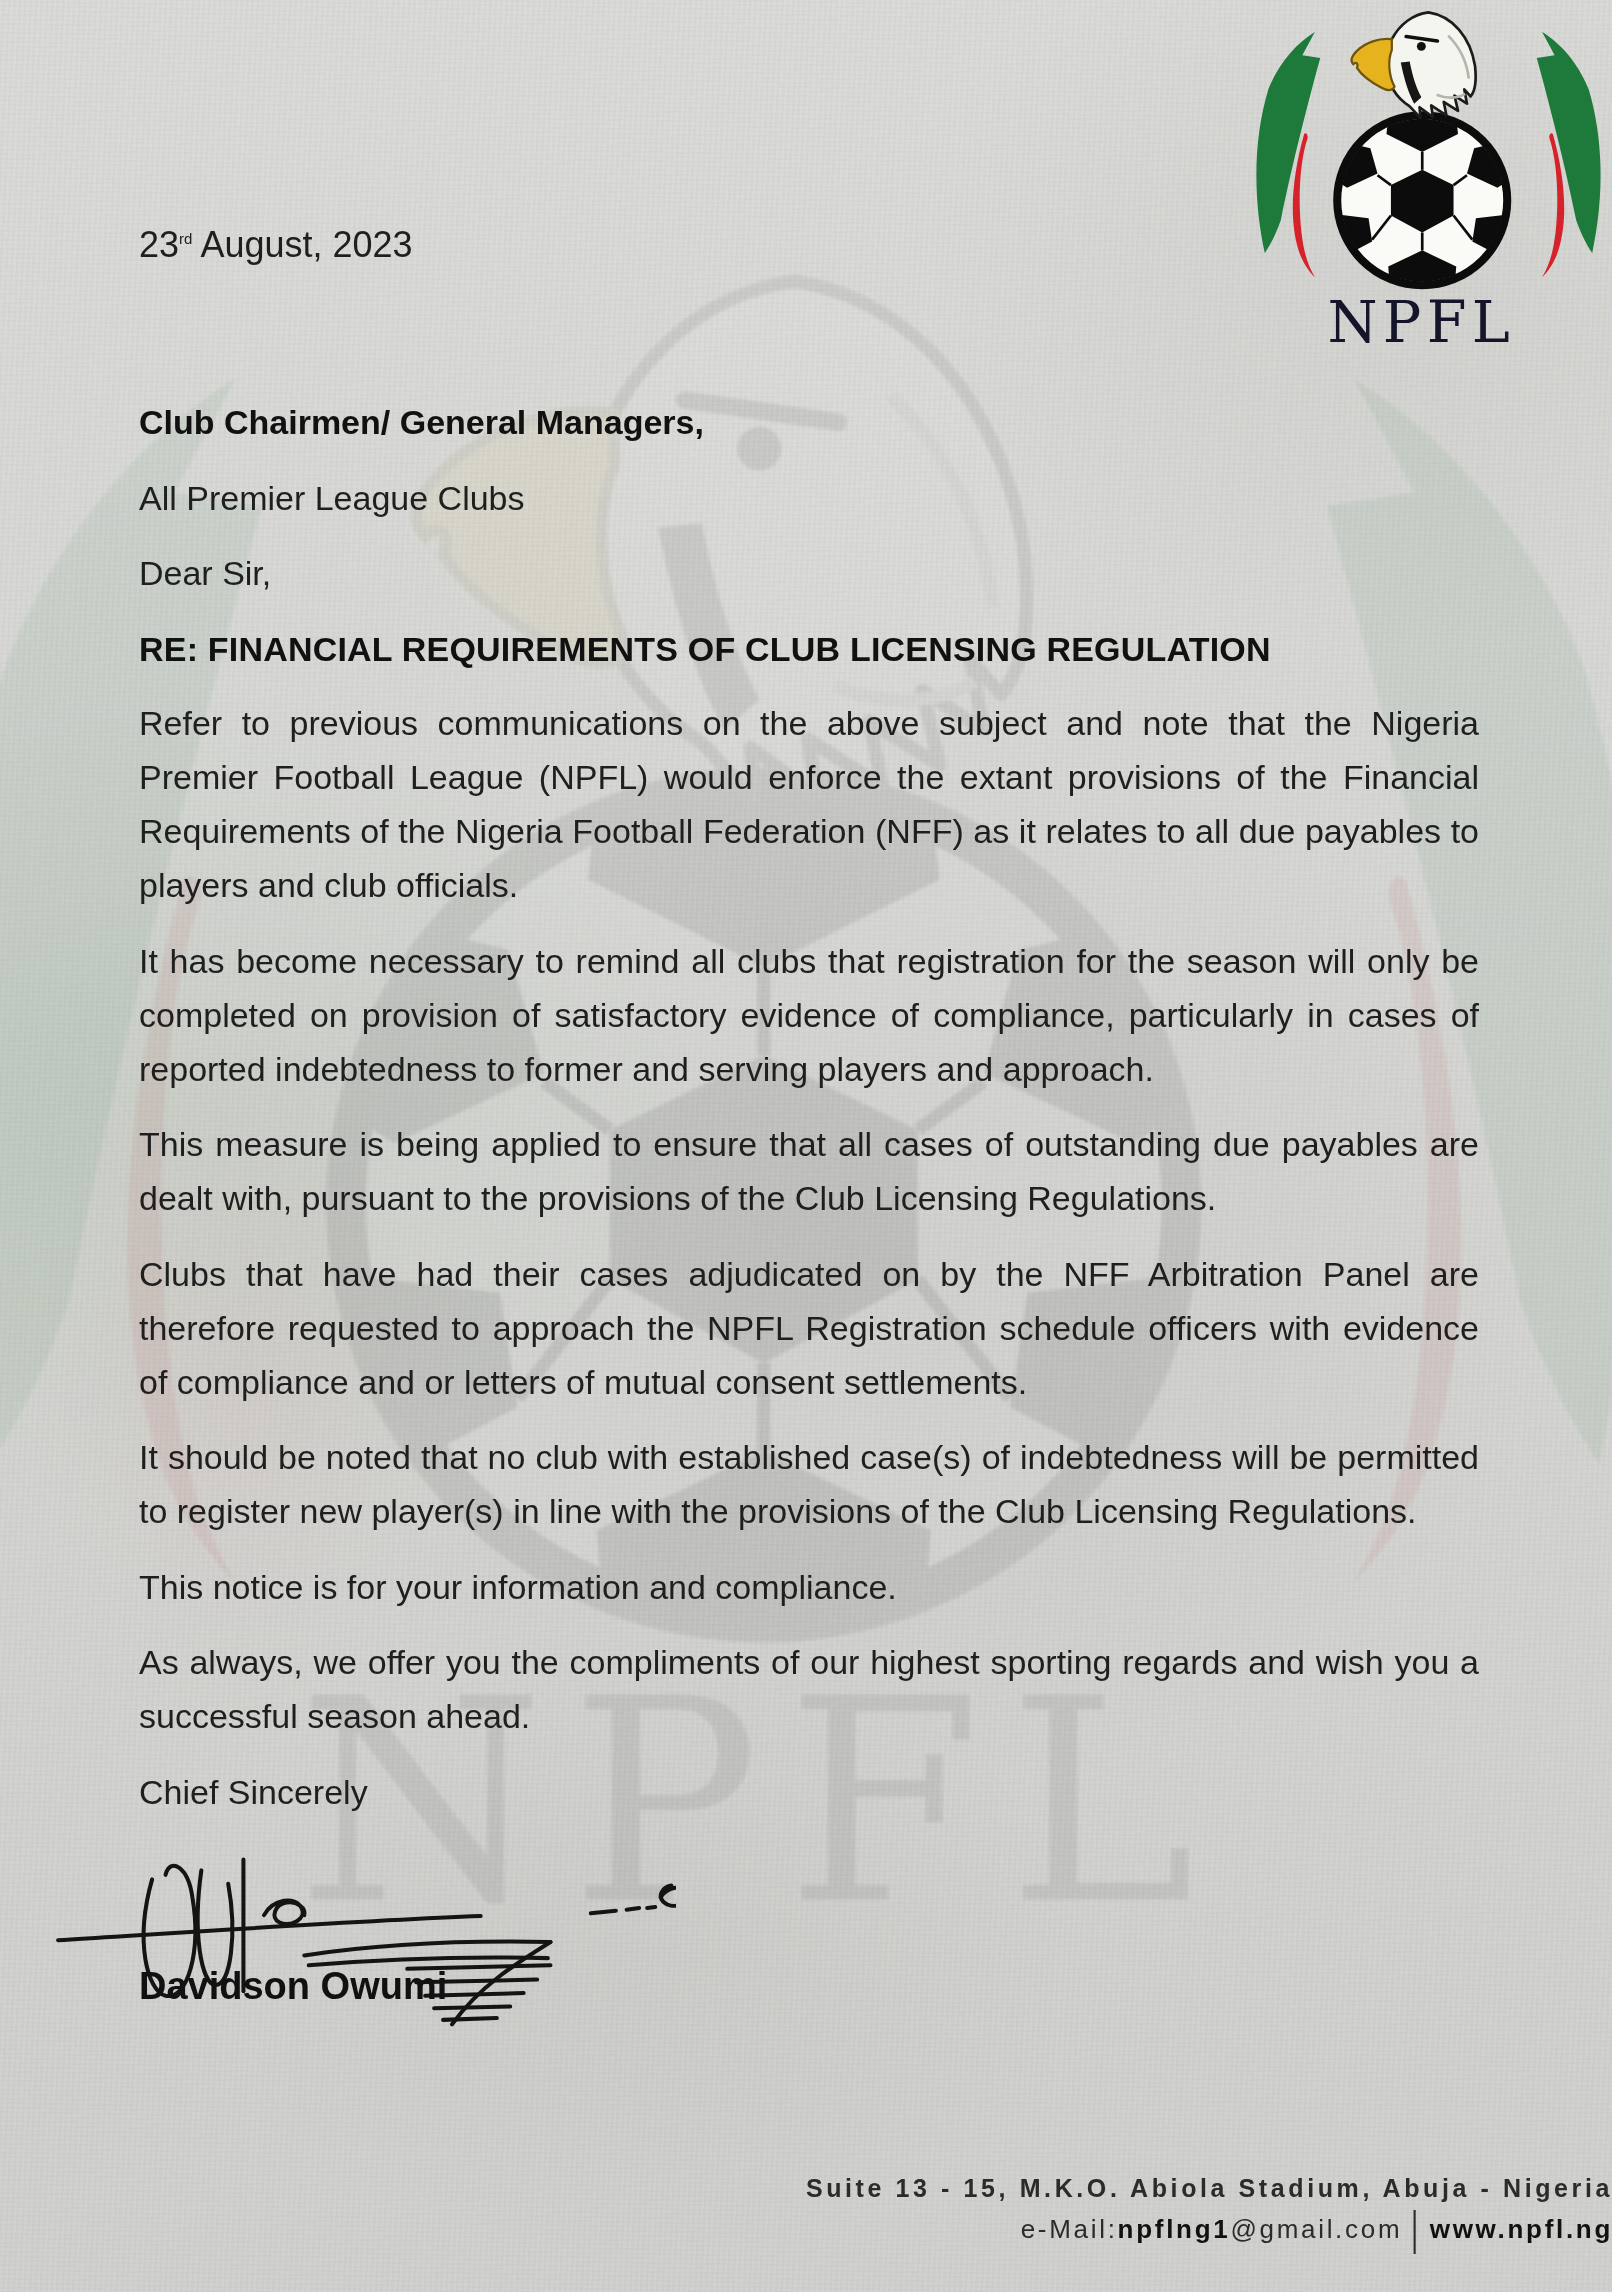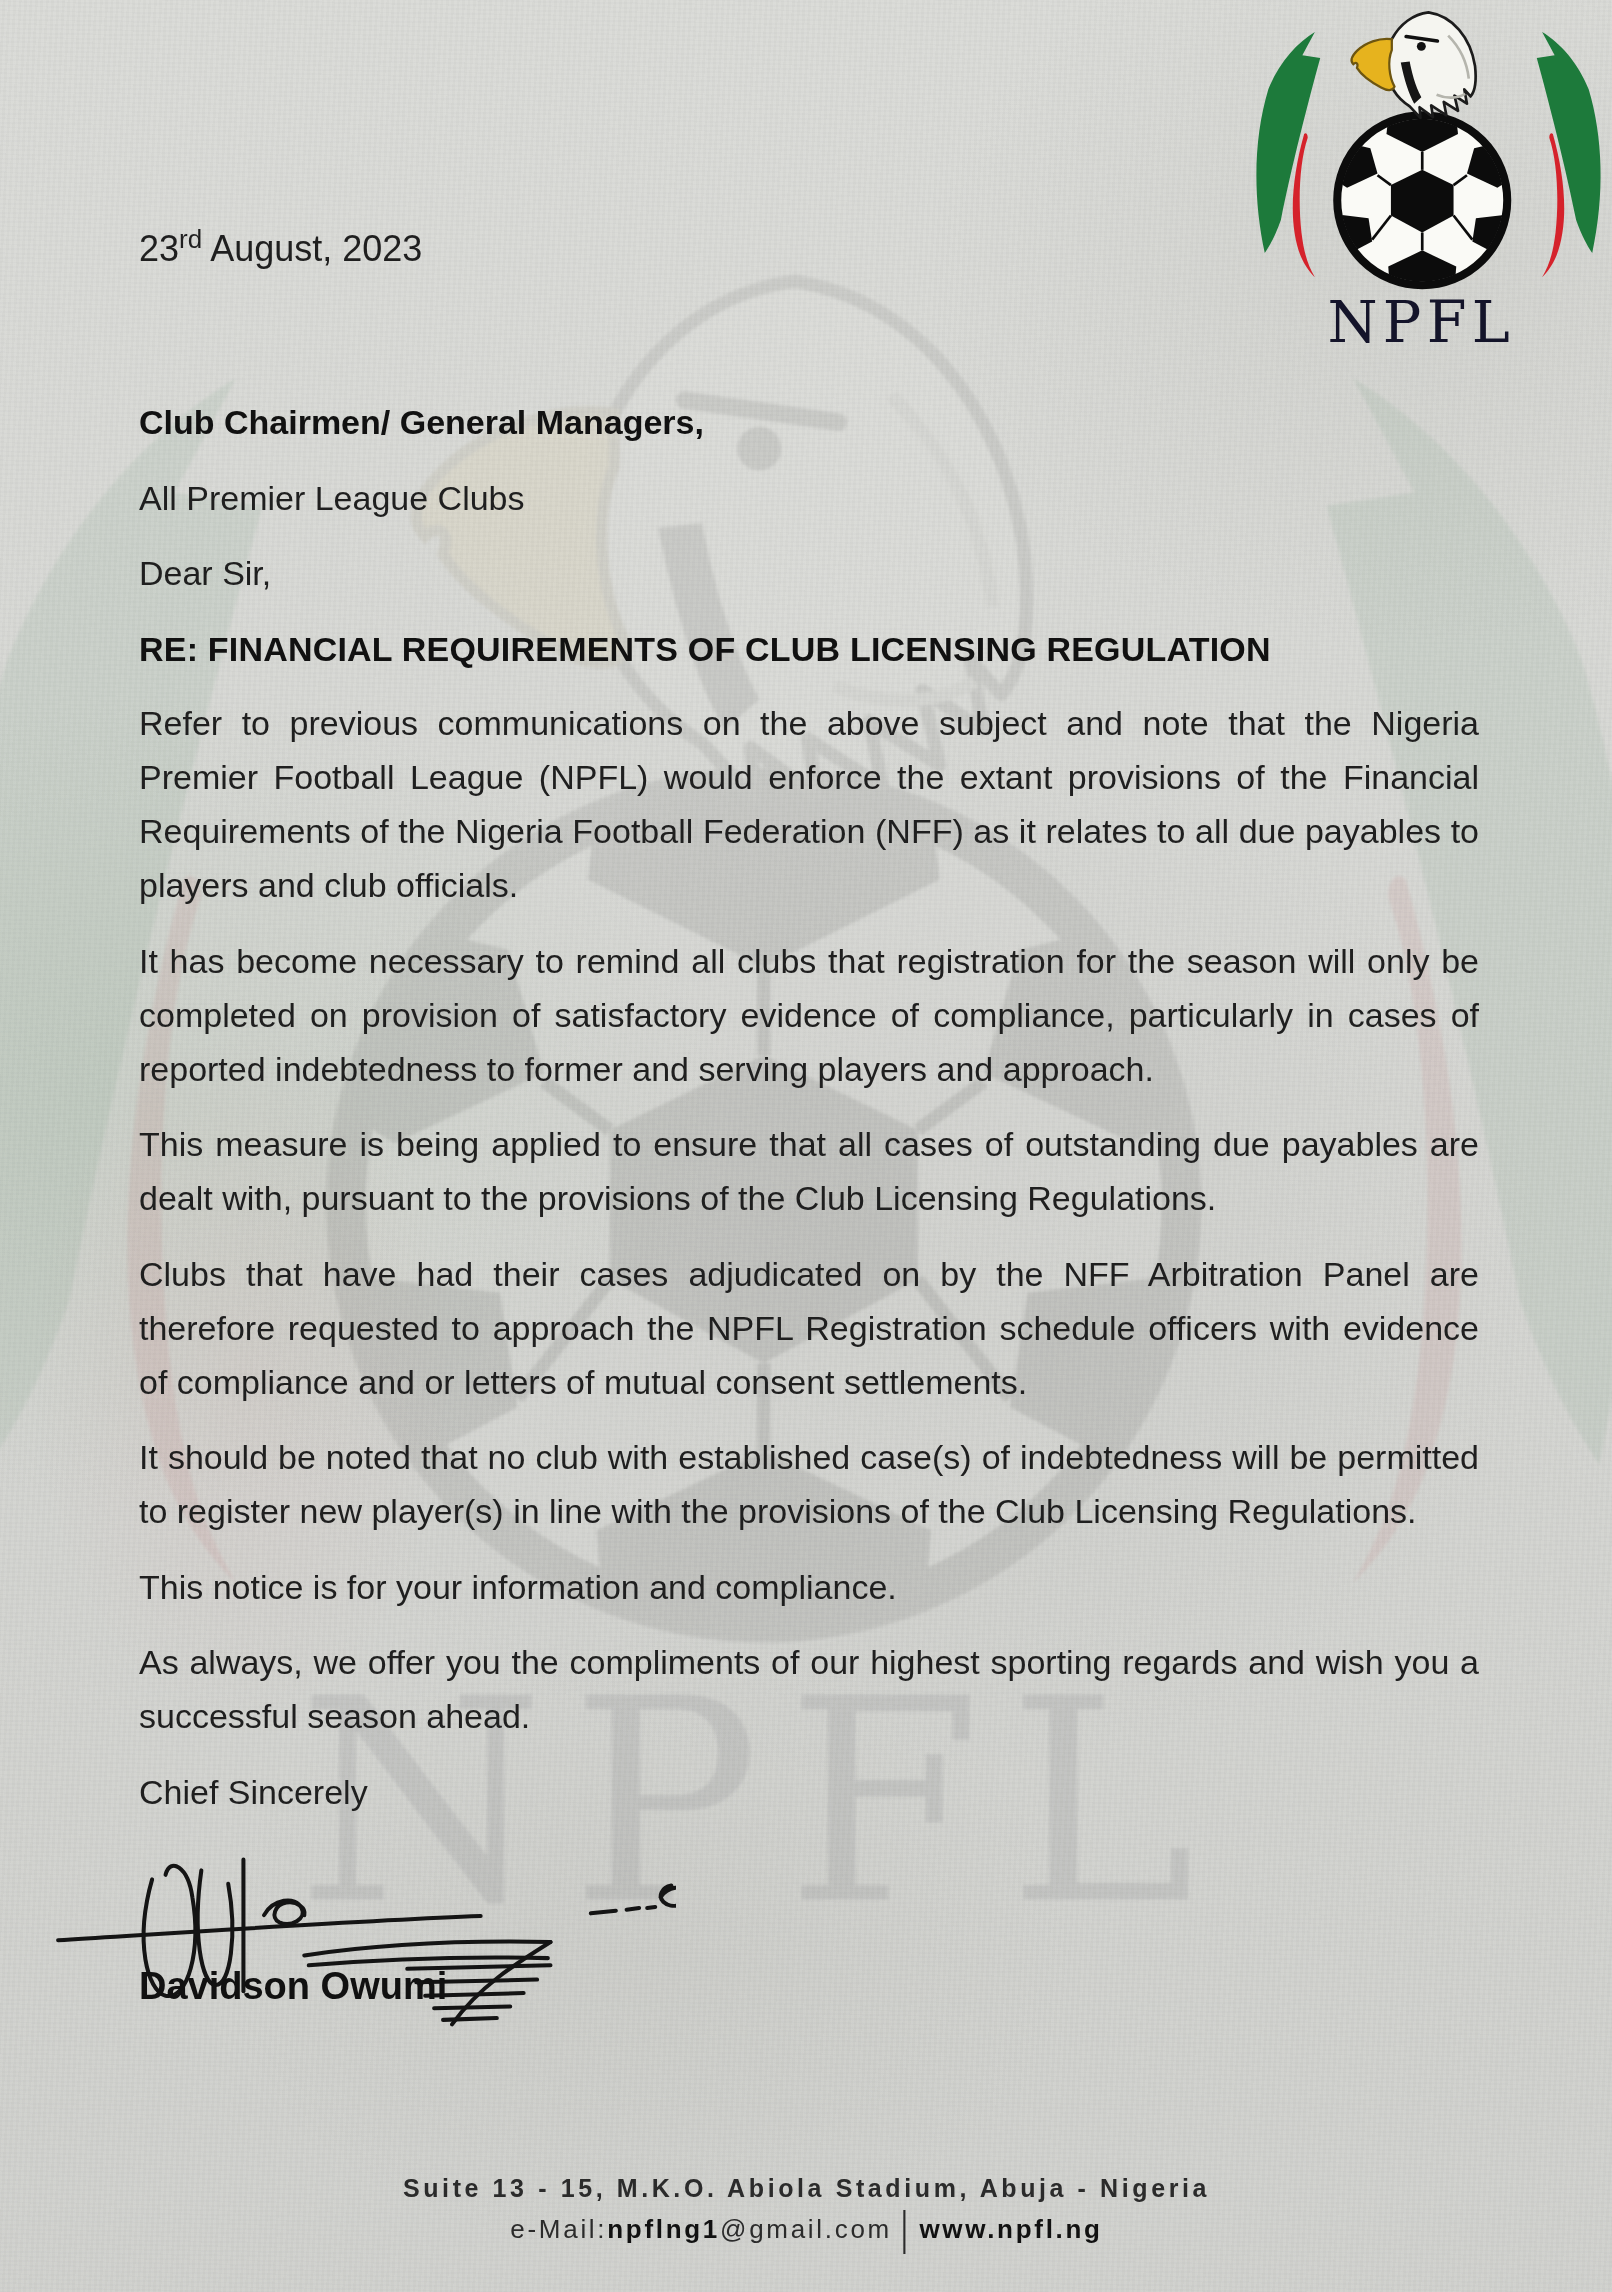--- a/index.html
+++ b/index.html
@@ -14,36 +14,36 @@
       radial-gradient(627px 448px at 40% 85%, rgba(140,140,130,.07), transparent 70%),
       linear-gradient(180deg, rgba(255,255,255,.05), rgba(0,0,0,.035) 92%),
       repeating-linear-gradient(93deg, rgba(255,255,255,.035) 0 2.7px, rgba(0,0,0,.016) 2.7px 5.4px),
       repeating-linear-gradient(1deg, rgba(0,0,0,.012) 0 1.8px, rgba(255,255,255,.02) 1.8px 4.5px),
       #d7d8d4;
   }
   .logo{position:absolute;left:1245px;top:7.2px;width:367px;height:340px;}
   .watermark{position:absolute;left:-107px;top:255px;width:1803px;height:1671px;
     opacity:.07;filter:blur(1.4px) saturate(.75);pointer-events:none;}
   .dateline{position:absolute;left:139px;top:224px;font-size:36px;}
-  .dateline sup{font-size:26px;}
+  .dateline sup{font-size:15px;}
   .date-rest{margin-left:8px;}
   .body-block{position:absolute;left:139px;top:395px;width:1340px;}
   .body-block p{margin:0 0 21.5px 0;font-size:34px;line-height:54px;
     text-align:justify;text-align-last:left;}
   .b{font-weight:700;color:#111;}
   .addr1{margin-bottom:22.4px !important;}
   .addr2{margin-bottom:20.6px !important;}
   .salut{margin-bottom:22.4px !important;}
   .subject{margin-bottom:19.7px !important;letter-spacing:0.2px;}
   .closing{margin-bottom:0 !important;}
   .signature{position:absolute;left:49px;top:1848px;width:627px;height:188px;}
   .signer{position:absolute;left:139px;top:1961px;font-size:38px;line-height:50px;color:#111;text-align:right;}
   .signer .name{font-weight:700;}
   .signer .title{font-weight:700;font-style:italic;margin-top:5.4px;}
-  .footer{position:absolute;left:0;top:2174px;width:100%;text-align:center;color:#2b2b2b;}
+  .footer{position:absolute;left:0;top:2174px;width:100%;text-align:right;color:#2b2b2b;}
   .footer .line1{font-size:25px;font-weight:700;letter-spacing:3.6px;}
   .footer .line2{font-size:26px;letter-spacing:2.7px;margin-top:10.7px;}
   .footer .sep{display:inline-block;transform:scaleY(1.75);margin:0 9px;font-weight:400;}
 </style>
 </head>
 <body>
 
 <div class="page">
 
   <svg width="0" height="0" style="position:absolute" aria-hidden="true">

